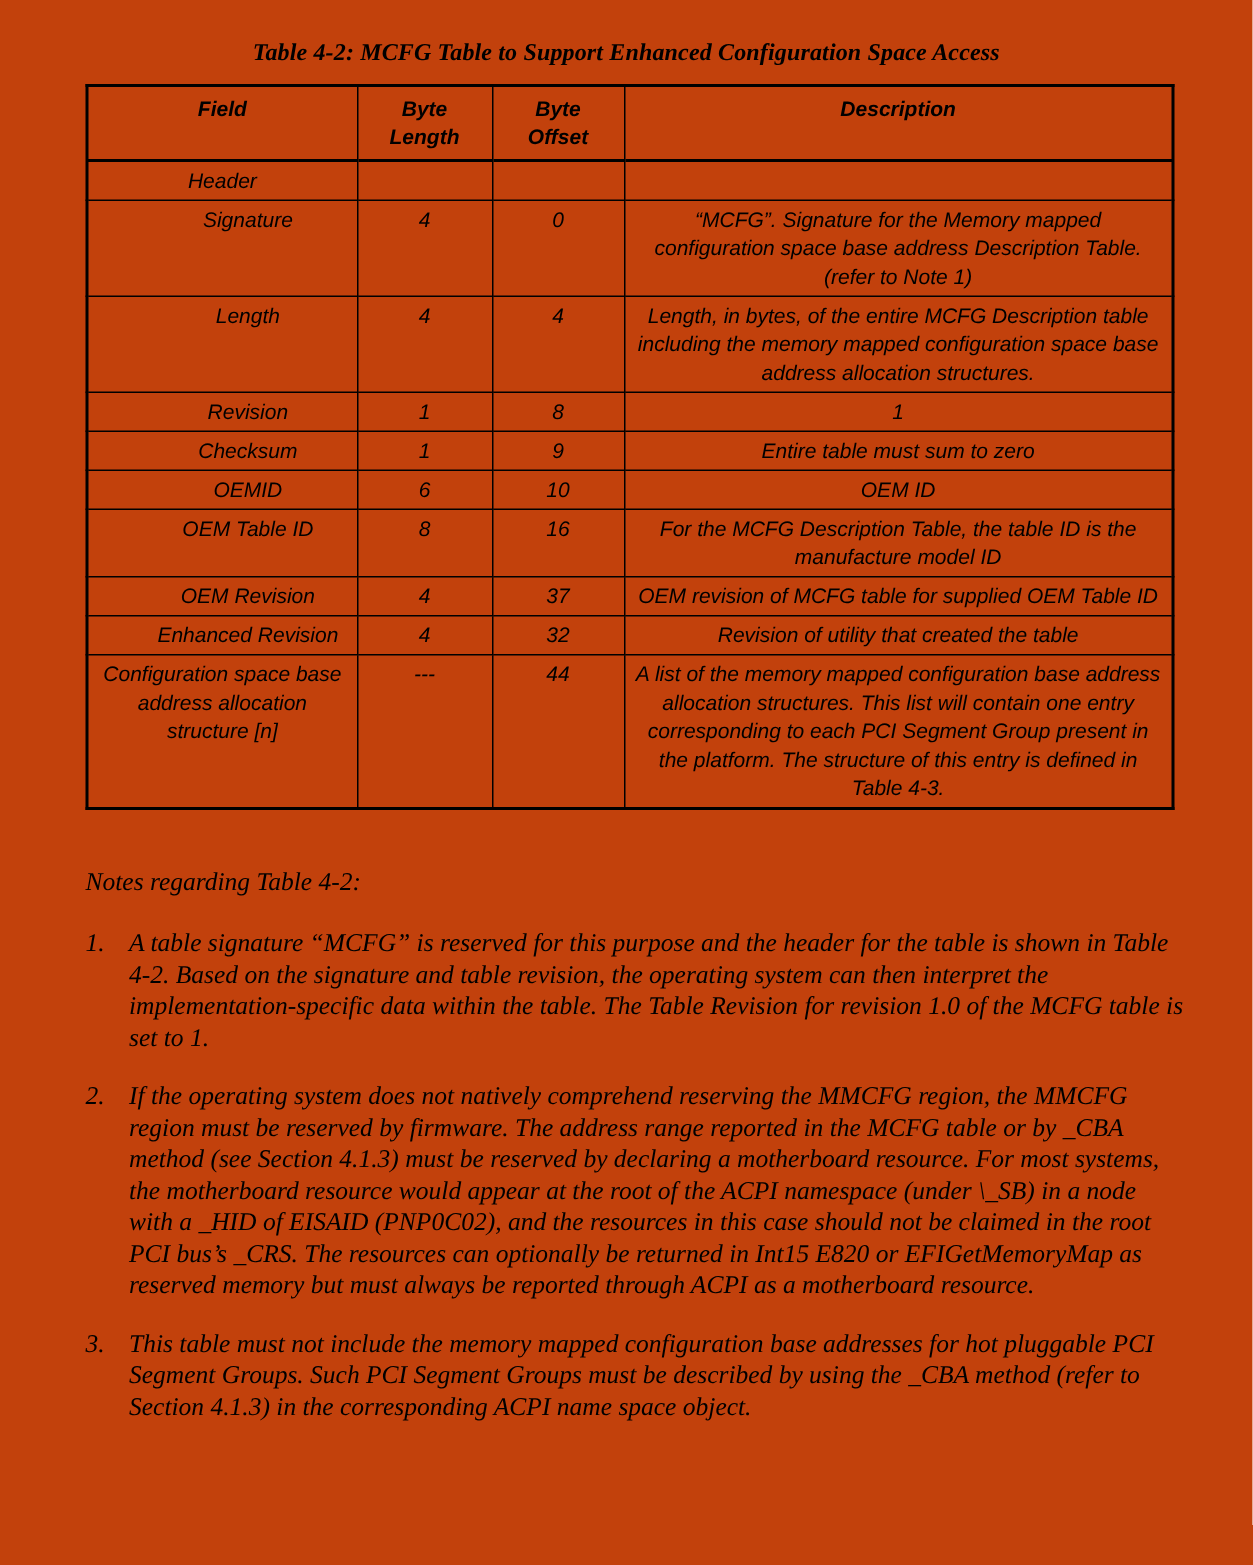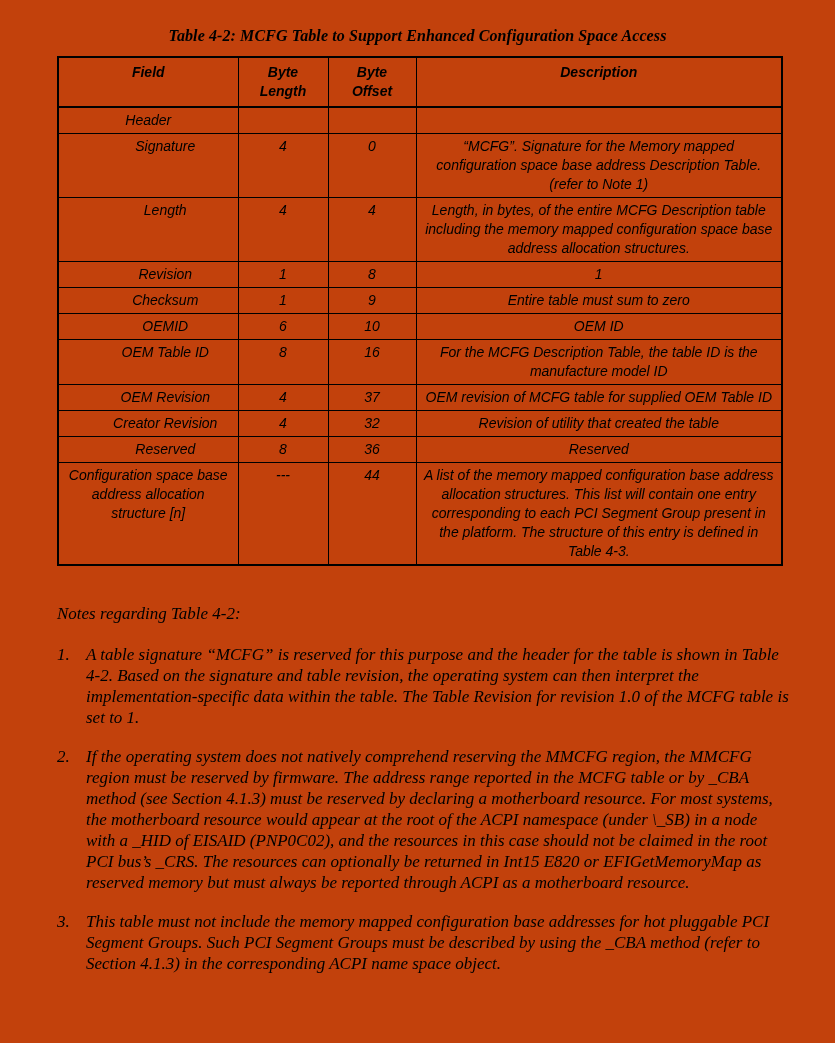--- a/index.html
+++ b/index.html
@@ -136,30 +136,24 @@
     <td class="num-cell byte-offset">16</td>
     <td class="desc-cell">For the MCFG Description Table, the table ID is the manufacture model ID</td>
   </tr>
         <tr>
     <td class="field-cell indent">OEM Revision</td>
     <td class="num-cell byte-length">4</td>
     <td class="num-cell byte-offset">37</td>
     <td class="desc-cell">OEM revision of MCFG table for supplied OEM Table ID</td>
   </tr>
         <tr>
-    <td class="field-cell indent">Creator Revision</td>
+    <td class="field-cell indent">Enhanced Revision</td>
     <td class="num-cell byte-length">4</td>
     <td class="num-cell byte-offset">32</td>
     <td class="desc-cell">Revision of utility that created the table</td>
-  </tr>
-        <tr>
-    <td class="field-cell indent">Reserved</td>
-    <td class="num-cell byte-length">8</td>
-    <td class="num-cell byte-offset">36</td>
-    <td class="desc-cell">Reserved</td>
   </tr>
         <tr>
     <td class="field-cell">Configuration space base address allocation structure [n]</td>
     <td class="num-cell byte-length">---</td>
     <td class="num-cell byte-offset">44</td>
     <td class="desc-cell">A list of the memory mapped configuration base address allocation structures.  This list will contain one entry corresponding to each PCI Segment Group present in the platform.  The structure of this entry is defined in Table 4-3.</td>
   </tr>
       </tbody>
   </table>
 

